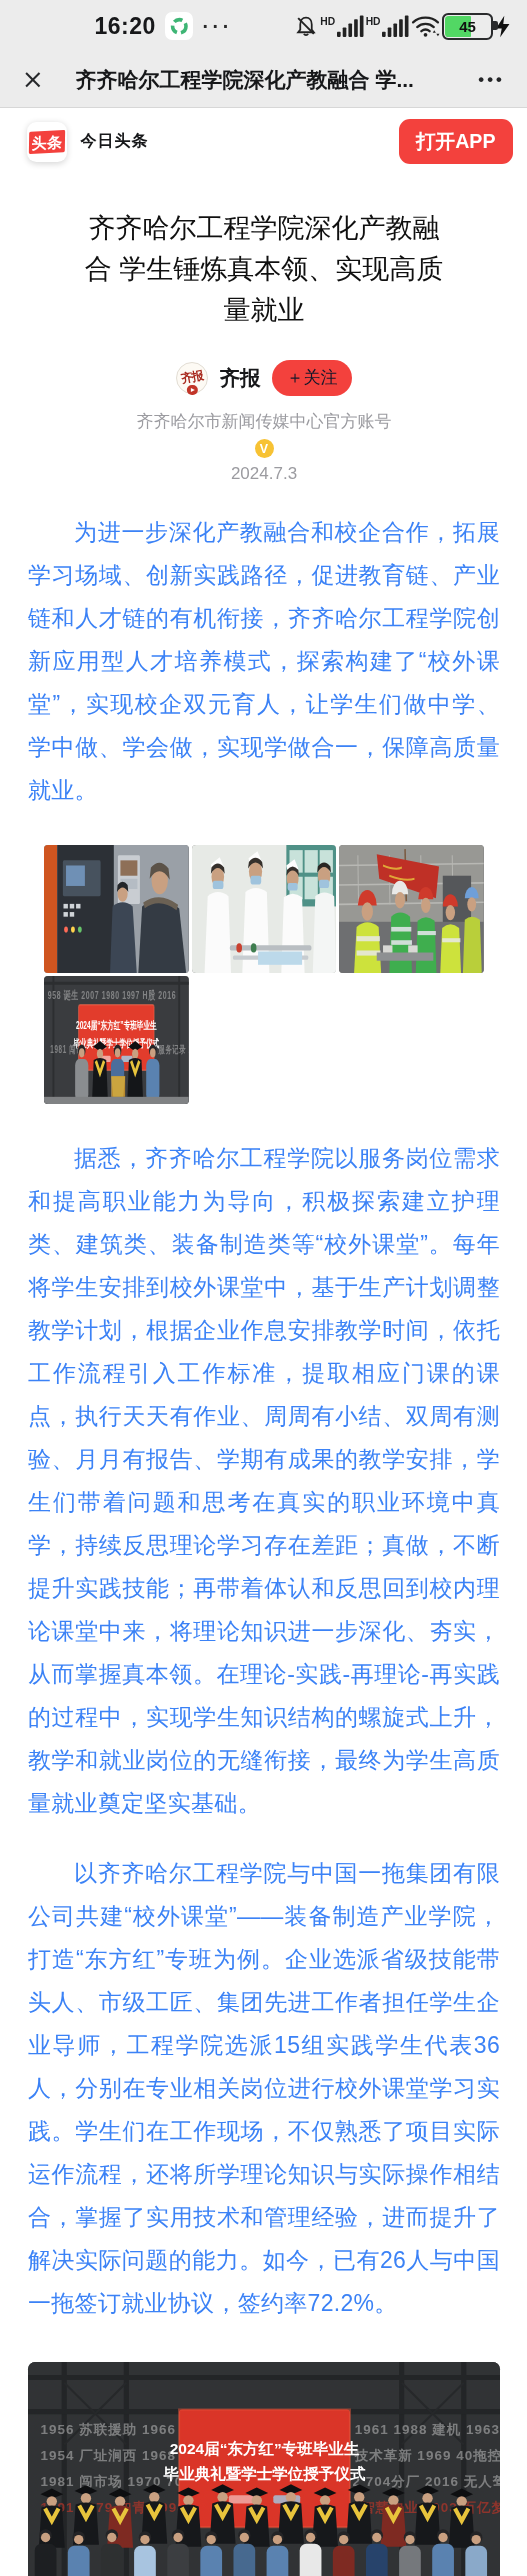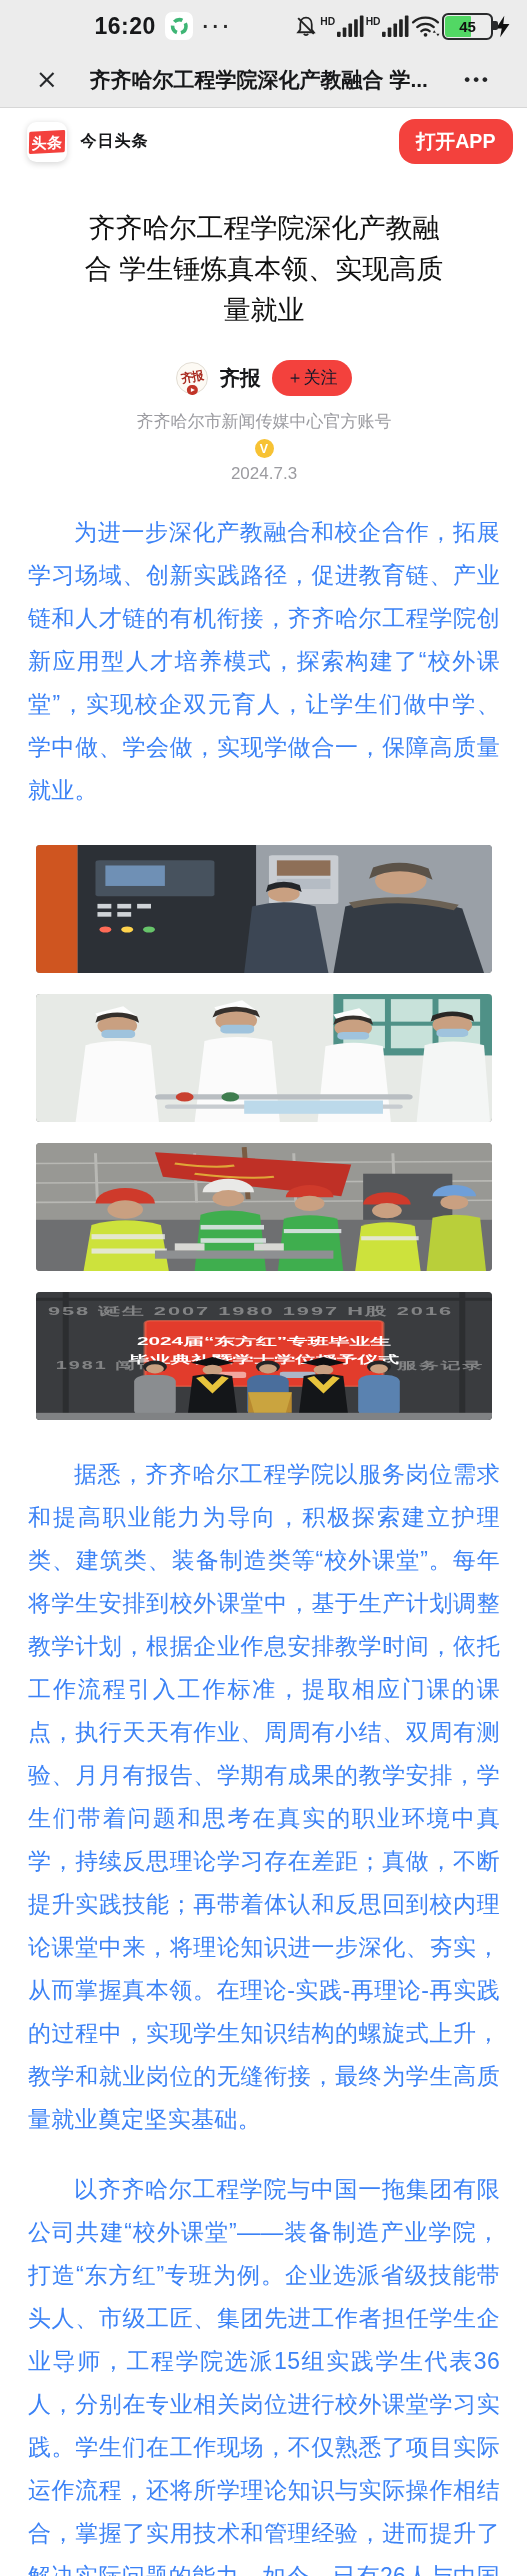--- a/index.html
+++ b/index.html
@@ -13,51 +13,51 @@
   .app-chip{width:28px;height:28px;background:#fff;border-radius:7.2px;display:flex;align-items:center;justify-content:center;}
   .status-dots{font-size:19.6px;color:#2a2a2a;letter-spacing:3.6px;font-weight:700;}
   .status-right{margin-left:auto;display:flex;align-items:center;gap:2px;}
   .sig-group{display:flex;align-items:flex-end;gap:1.5px;}
   .hd-label{font-size:10.3px;font-weight:800;color:#1e1f21;margin-bottom:10.3px;}
   .battery{width:47px;height:23px;border:2.1px solid #2a2b2d;border-radius:6.2px;position:relative;
            display:flex;align-items:center;justify-content:center;}
   .battery-fill{position:absolute;left:1px;top:1px;bottom:1px;width:56%;background:#52d764;border-radius:3.6px 1px 1px 3.6px;}
   .battery-num{position:relative;font-size:15px;font-weight:600;color:#111;z-index:1;}
   .battery-cap{position:absolute;right:-6.7px;top:6.7px;width:4.6px;height:9.3px;background:#2a2b2d;border-radius:0 2.1px 2.1px 0;}
-  .nav-row{height:55px;display:flex;align-items:center;padding:0 37px;}
+  .nav-row{height:55px;display:flex;align-items:center;padding:0 23px;}
   .nav-title{flex:1;margin-left:33px;font-size:21px;font-weight:600;color:#17181a;white-space:nowrap;overflow:hidden;}
   .nav-menu{font-size:16.5px;color:#242527;letter-spacing:3.1px;font-weight:800;}
   
   .banner{display:flex;align-items:center;padding:11.3px 15.5px 11.3px 27px;background:#fff;}
   .tt-logo{width:40px;height:40px;border-radius:9.3px;background:#fff;box-shadow:0 1.5px 6.2px rgba(0,0,0,.16);
            display:flex;align-items:center;justify-content:center;overflow:hidden;}
   .tt-band{background:#f3413d;color:#fff;font-weight:800;font-size:15px;line-height:1;padding:3.6px 2.6px;
            transform:rotate(-3deg) skewX(-4deg);border-radius:1.5px;letter-spacing:0.5px;}
   .app-name{margin-left:13.4px;font-size:16px;font-weight:800;color:#17181a;letter-spacing:1px;}
   .open-app{margin-left:auto;background:#f3413d;color:#fff;font-size:19.6px;font-weight:600;
-            padding:8.8px 17px;border-radius:16px;border:none;}
+            padding:8.8px 17px;border-radius:11px;border:none;}
   
   .article{padding:0 28px;}
   .article-title{margin:33px auto 0;width:361px;text-align:center;font-size:27px;line-height:41px;font-weight:400;color:#101010;}
   .author-row{margin-top:29px;display:flex;align-items:center;justify-content:center;gap:11.3px;}
   .avatar{width:30px;height:30px;border-radius:50%;border:0.5px solid #e2ddd4;background:#fdfaf4;position:relative;
           display:flex;align-items:center;justify-content:center;}
   .avatar-text{color:#a8281d;font-size:12px;font-weight:700;font-family:"Liberation Serif","DejaVu Serif",serif;
                transform:rotate(-10deg);letter-spacing:-1px;}
   .avatar-play{position:absolute;bottom:-2.6px;left:50%;transform:translateX(-50%);width:10.3px;height:10.3px;border-radius:50%;
                background:#c23528;display:flex;align-items:center;justify-content:center;}
   .avatar-play i{display:block;width:0;height:0;border-left:4.1px solid #fff;border-top:2.6px solid transparent;border-bottom:2.6px solid transparent;margin-left:1px;}
   .author-name{font-size:20.6px;font-weight:600;color:#17181a;}
   .follow-btn{background:#f3413d;color:#0f172a;font-size:17px;padding:6.2px 14.4px;border-radius:515px;border:none;font-weight:400;}
   .byline-row{margin-top:14.4px;display:flex;align-items:center;justify-content:center;gap:6.2px;font-size:17px;color:#9b9ba0;flex-direction:column;}
   .v-badge{width:19px;height:19px;border-radius:50%;background:#f7c234;color:#fff;font-size:12.4px;font-weight:800;
            display:flex;align-items:center;justify-content:center;}
   .para{font-size:23px;line-height:43px;text-align:justify;text-indent:2em;color:#3b82f6;margin:27px 0;letter-spacing:0.3px;}
   
-  .collage{margin:33px 8px;display:grid;grid-template-columns:1fr;gap:21px;}
+  .collage{margin:33px 16px;display:grid;grid-template-columns:1fr 1fr 1fr;gap:3px;}
   .ph{height:128px;border-radius:4.1px;overflow:hidden;position:relative;background:#777;}
   .ph svg,.group-photo svg{display:block;width:100%;height:100%;}
   .group-photo{margin:37px 0 0;height:304px;border-radius:7.2px;overflow:hidden;position:relative;background:#303234;}
   .wall-text{font-size:26px;fill:#c9c9c9;opacity:.5;font-weight:700;letter-spacing:2px;}
   .wall-text.red{fill:#a5352a;opacity:.8;}
   .banner-line{fill:#ffffff;font-weight:800;text-anchor:middle;}
 </style>
 </head>
 <body>
 

